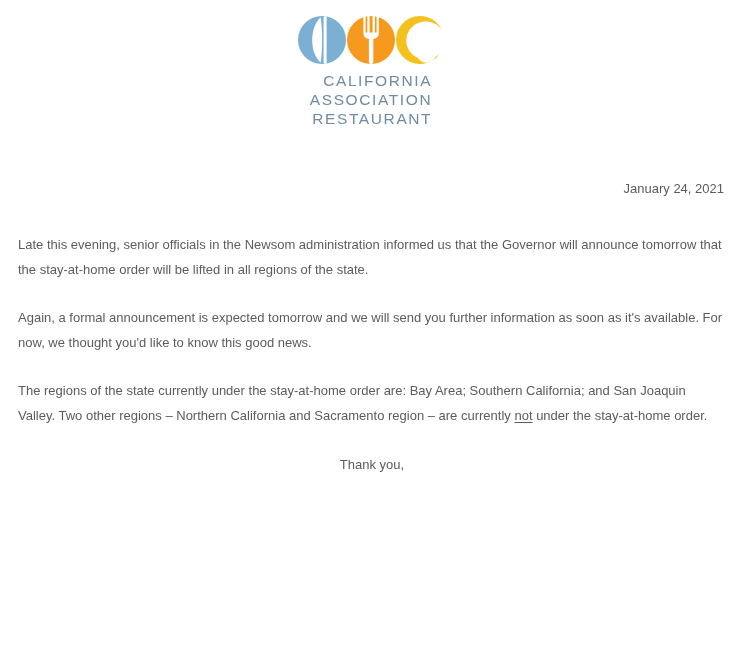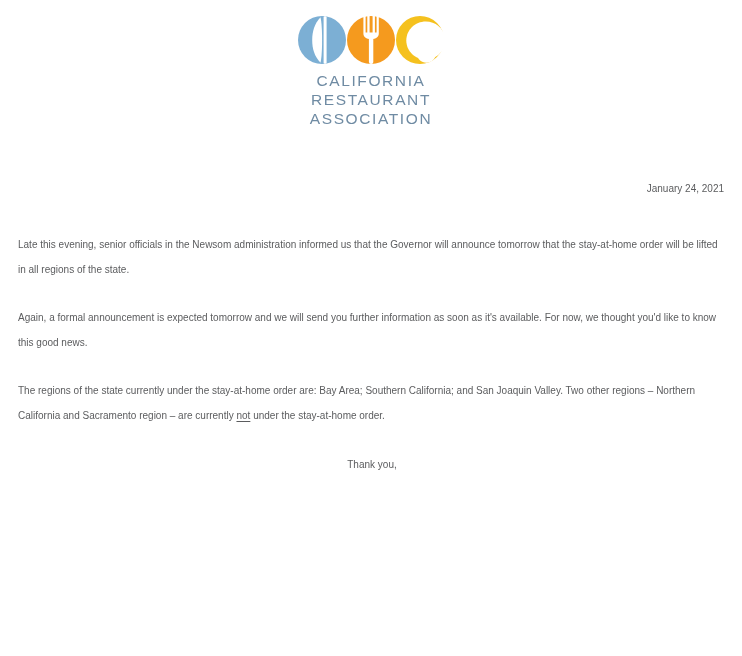--- a/index.html
+++ b/index.html
@@ -29,40 +29,40 @@
     flex-direction: column;
     align-items: center;
   }
   .logo-mark {
     width: 148px;
     height: 52px;
     display: block;
   }
   .logo-wordmark {
     margin-top: 6px;
-    text-align: center;
+    text-align: right;
     line-height: 1.22;
   }
   .logo-wordmark .wm-line {
     display: block;
     font-family: "Liberation Sans", sans-serif;
     font-size: 15.5px;
     letter-spacing: 1.6px;
     font-weight: 400;
     color: #6f8ba3;
     white-space: nowrap;
   }
 
   
   .letter {
     position: absolute;
     left: 18px;
     right: 16px;
     top: 176px;
-    font-size: 10px;
+    font-size: 13px;
     line-height: 25.5px;
     color: #5b5c5e;
   }
   .date-line {
     text-align: right;
     margin: 0 0 30px 0;
     padding-right: 2px;
   }
   .salutation {
     margin: 0 0 24px 0;
@@ -109,22 +109,22 @@
 
       <g>
         <path d="M123 2 A24 24 0 1 0 123 50 A24 24 0 1 0 123 2 Z" fill="#F5C11E"></path>
         <path d="M128.8 7.4 C118.0 7.4 109.3 15.9 109.3 26.4 C109.3 36.9 118.0 45.4 128.8 45.4 C139.6 45.4 148.3 36.9 148.3 26.4 C148.3 15.9 139.6 7.4 128.8 7.4 Z" fill="#ffffff"></path>
         <path d="M129.4 31.2 C124.3 31.2 120.2 35.1 120.2 40.0 C120.2 44.9 124.3 48.8 129.4 48.8 C134.5 48.8 138.6 44.9 138.6 40.0 C138.6 35.1 134.5 31.2 129.4 31.2 Z" fill="#ffffff"></path>
       </g>
     </svg>
 
     <div class="logo-wordmark">
       <span class="wm-line">CALIFORNIA</span>
+      <span class="wm-line">ASSOCIATION</span>
       <span class="wm-line">RESTAURANT</span>
-      <span class="wm-line">ASSOCIATION</span>
     </div>
   </div>
 
   <div class="letter">
 
     <div class="date-line">January 24, 2021</div>
 
 
     <p class="para">Late this evening, senior officials in the Newsom administration informed us that the Governor will announce tomorrow that the stay-at-home order will be lifted in all regions of the state.</p>
 

